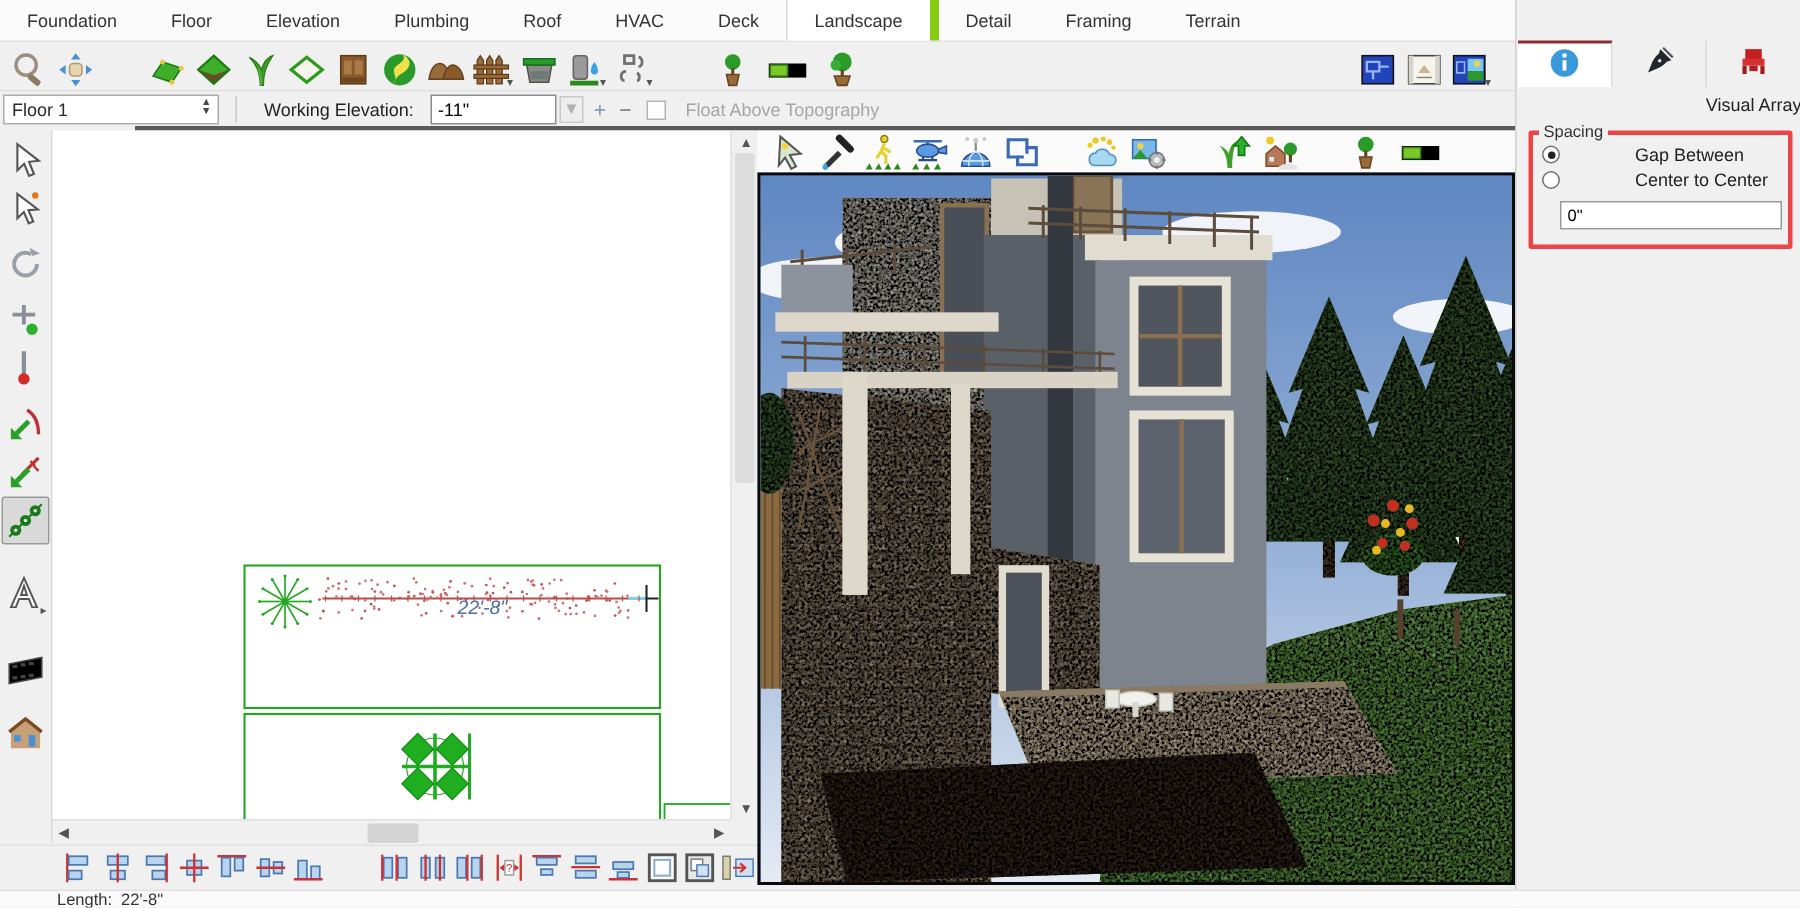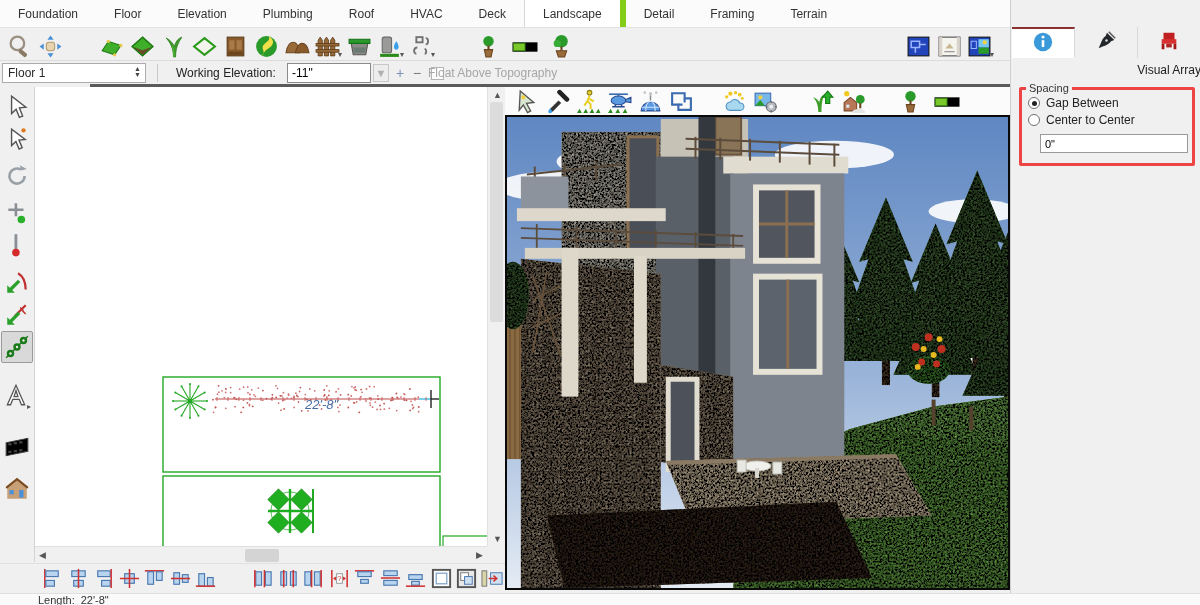--- a/index.html
+++ b/index.html
@@ -65,21 +65,21 @@
 
   
   .right-panel { position:absolute; left:1010px; top:0; width:190px; height:605px; background:#f0f0f0; border-left:1px solid #cfcfcf; }
   .panel-tabs { position:absolute; left:1px; top:27px; width:189px; height:31px; display:flex; border-bottom:1px solid #c8c8c8; }
   .panel-tab { width:63px; height:31px; display:flex; align-items:center; justify-content:center; background:#f0f0f0; border-right:1px solid #d8d8d8; }
   .panel-tab svg { width:22px; height:22px; }
   .panel-tab.active { background:#fff; border-bottom:1px solid #fff; border-top:2px solid #8a3030; }
   .panel-title { position:absolute; left:0; top:63px; width:190px; text-align:right; font-size:12px; color:#222; }
   .grpbox { position:absolute; left:8px; top:82px; width:176px; height:84px; border:3px solid #ef4444; border-radius:2px; }
   .grpbox legend { font-size:11px; color:#333; padding:0 3px; margin-left:4px; }
-  .radio-row { display:flex; align-items:center; margin:2px 0 3px 6px; font-size:12px; color:#222; }
+  .radio-row { display:flex; align-items:center; margin:2px 0 3px 6px; font-size:12px; color:#222;gap:44px; }
   .rb { width:12px; height:12px; border:1px solid #707070; border-radius:50%; background:#fff; margin-right:6px; position:relative; }
   .rb.checked::after { content:""; position:absolute; left:2.5px; top:2.5px; width:5px; height:5px; border-radius:50%; background:#222; }
   .spacing-input { margin:4px 0 0 18px; width:148px; height:19px; border:1px solid #9a9a9a; background:#fff; font-size:11px; font-family:"Liberation Sans",sans-serif; padding:0 4px; }
 
   
   .statusbar { position:absolute; left:0; top:593px; width:1200px; height:12px; background:#fafafa; border-top:1px solid #e0e0e0; font-size:11px; color:#333; padding-left:38px; display:flex; align-items:center; gap:6px; }
 </style>
 </head>
 <body>
 
@@ -299,21 +299,21 @@
           <span>▼</span>
         </span>
     </div>
     <div class="vdivider" style="left:157px; top:3px; height:18px;"></div>
     <span class="fb-label" style="left:176px;">Working Elevation:</span>
     <input class="fb-input" style="left: 287px; top: 2px; width: 84px;" value="-11&quot;">
     <div class="mini-btn" style="left:373px; width:16px; color:#b0b0b0;">▼</div>
     <div class="mini-btn" style="left:392px; width:16px; color:#7a94b8; border:none; background:none; font-size:14px;">+</div>
     <div class="mini-btn" style="left:409px; width:16px; border:none; background:none; font-size:14px;">−</div>
     <div class="checkbox" style="left:431px;"></div>
-    <span class="fb-label dim" style="left:428px;">Float Above Topography</span>
+    <span class="fb-label dim" style="left:457px;">Float Above Topography</span>
   </div>
 
   <div class="viewtopedge"></div>
 
   <div class="left-toolbar" id="left-toolbar">
       <span class="tb-btn">
         <span>
           <svg viewBox="0 0 24 24">
             <path d="M7 2v16l4.2-4 3 7.5 3-1.2-3-7.5 6-.6z" fill="#fff" stroke="#555" stroke-width="1.3"></path>
           </svg>

